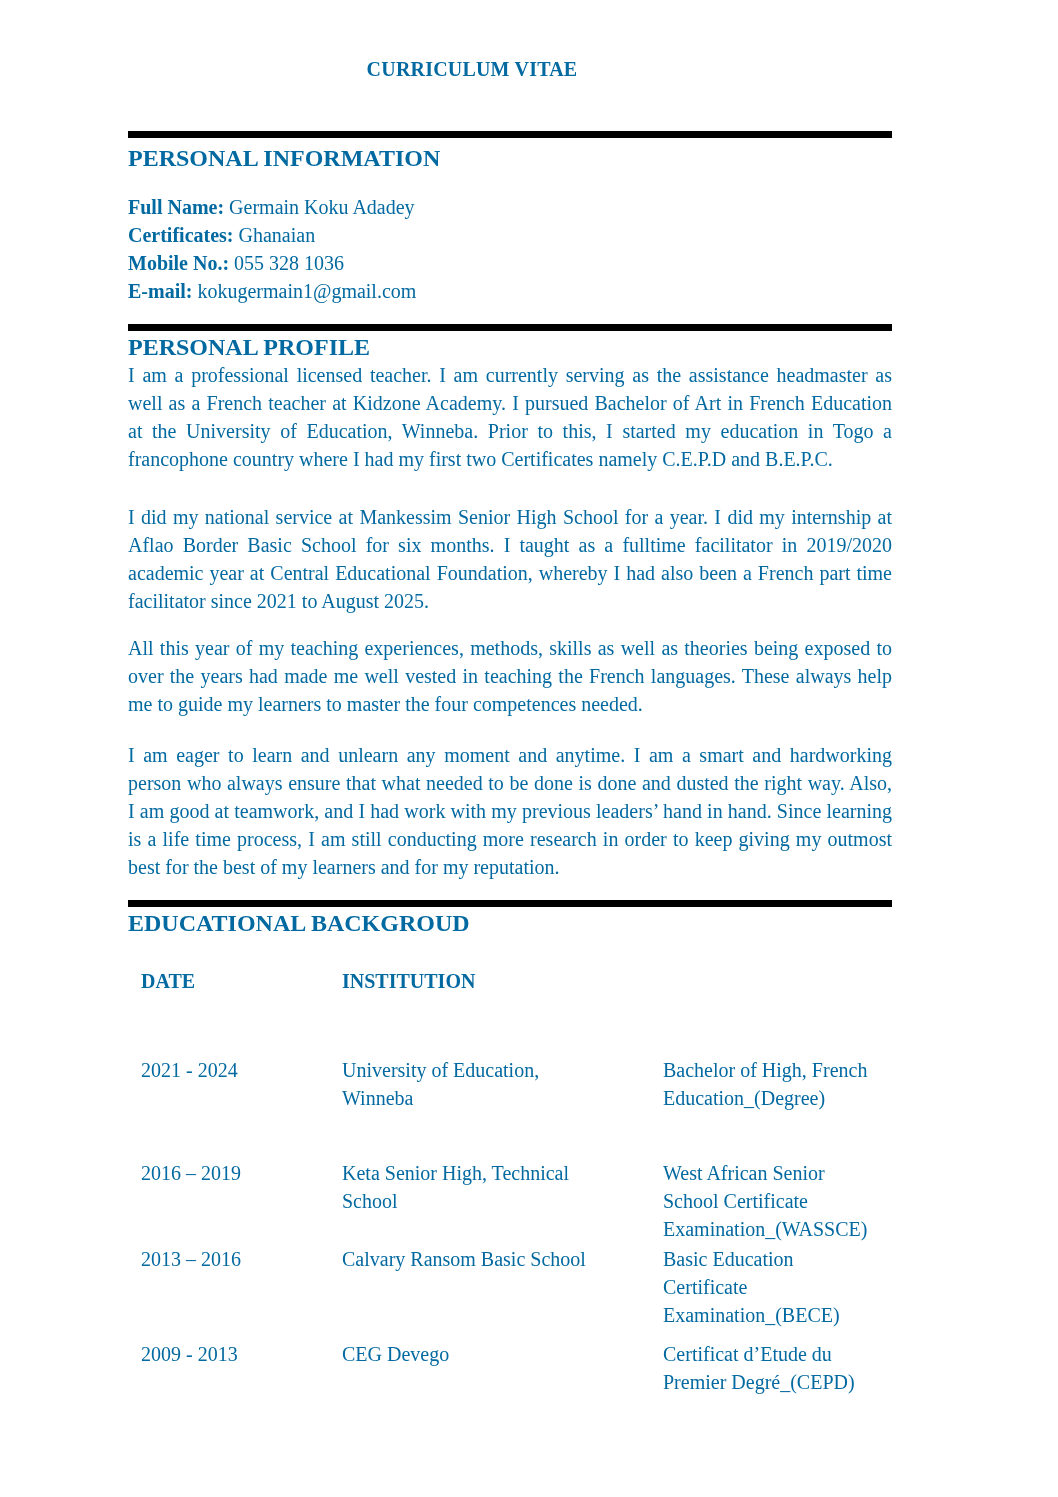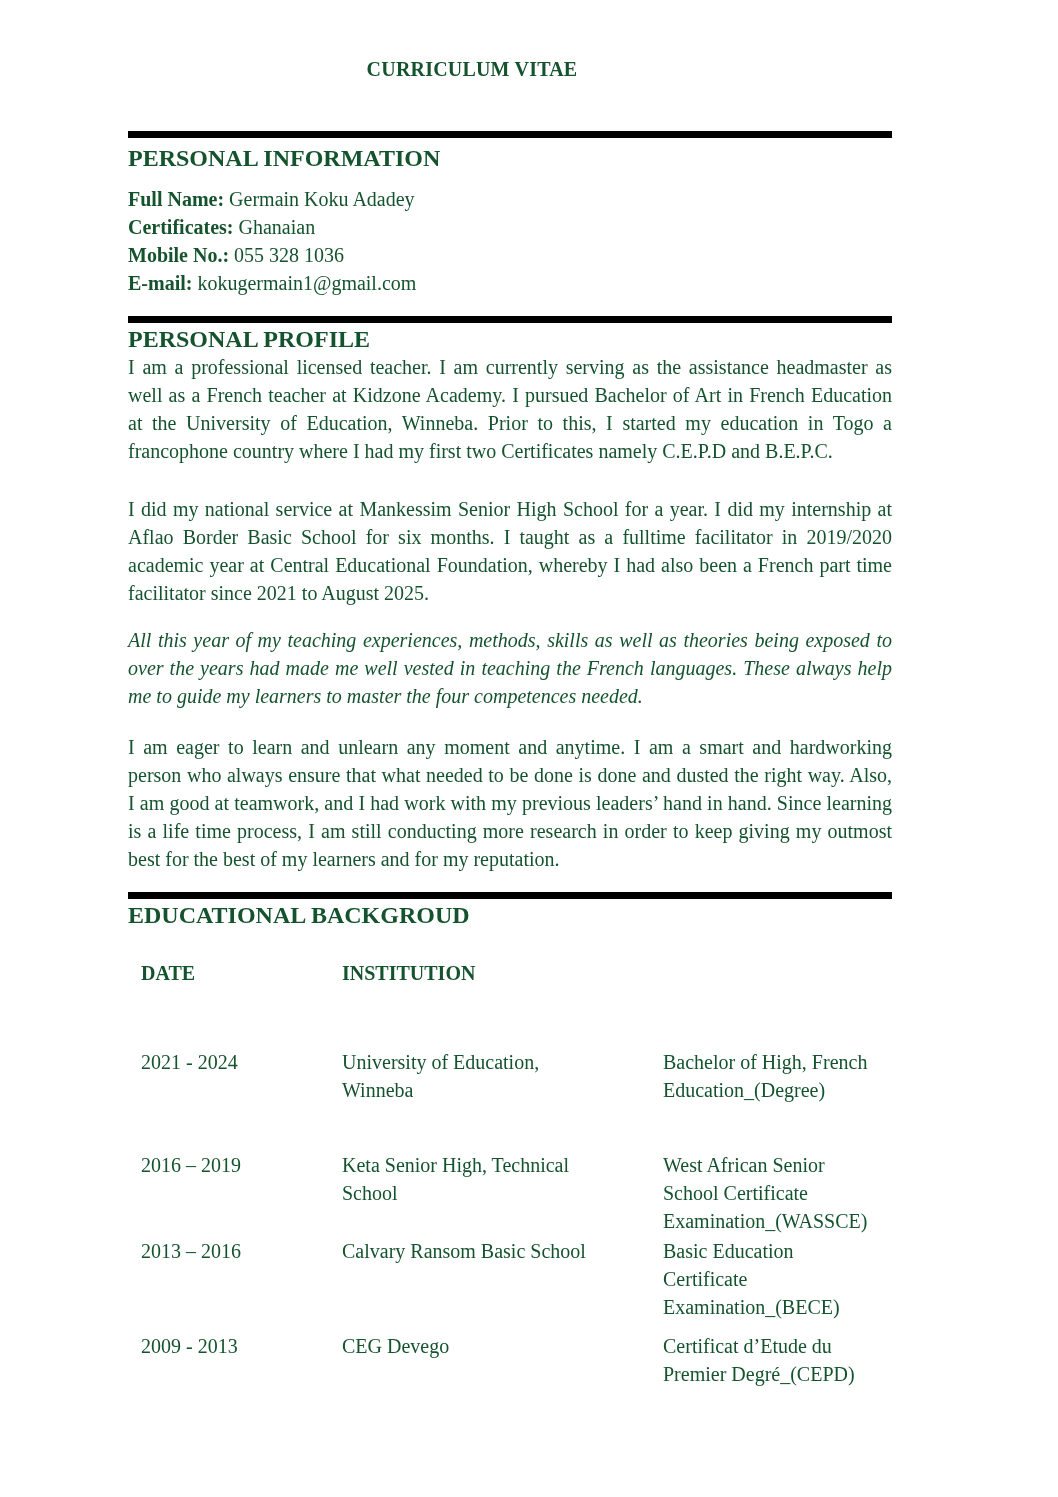--- a/index.html
+++ b/index.html
@@ -5,21 +5,21 @@
   html, body {
     margin: 0;
     padding: 0;
     background: #ffffff;
   }
   .page {
     position: relative;
     width: 1058px;
     height: 1497px;
     background: #ffffff;
-    color: #14532d;
+    color: #0369a1;
     font-family: "Liberation Serif", "DejaVu Serif", serif;
     font-size: 20px;
     line-height: 28px;
     overflow: hidden;
   }
   .content {
     margin-left: 128px;
     width: 764px;
   }
   .title-wrap {
@@ -38,31 +38,31 @@
   #bar3 { margin-top: 19px; }
   .section-heading {
     margin: 0;
     font-size: 24px;
     font-weight: bold;
     line-height: 28px;
   }
   #pi-heading { margin-top: 6px; }
   #pp-heading { margin-top: 2px; }
   #eb-heading { margin-top: 2px; }
-  .fields { margin-top: 13px; }
+  .fields { margin-top: 21px; }
   .field { line-height: 28px; }
   .field .lbl { font-weight: bold; }
   .para {
     margin: 0;
     text-align: justify;
     line-height: 28px;
   }
   #para-0 { margin-top: 0; }
   #para-1 { margin-top: 30px; }
-  #para-2 { margin-top: 19px; font-style: italic; }
+  #para-2 { margin-top: 19px; }
   #para-3 { margin-top: 23px; }
   .edu-table { margin-top: 30px; }
   .edu-row {
     display: flex;
     align-items: flex-start;
   }
   .edu-row.hdr { font-weight: bold; }
   .cell-date {
     width: 214px;
     padding-left: 13px;

